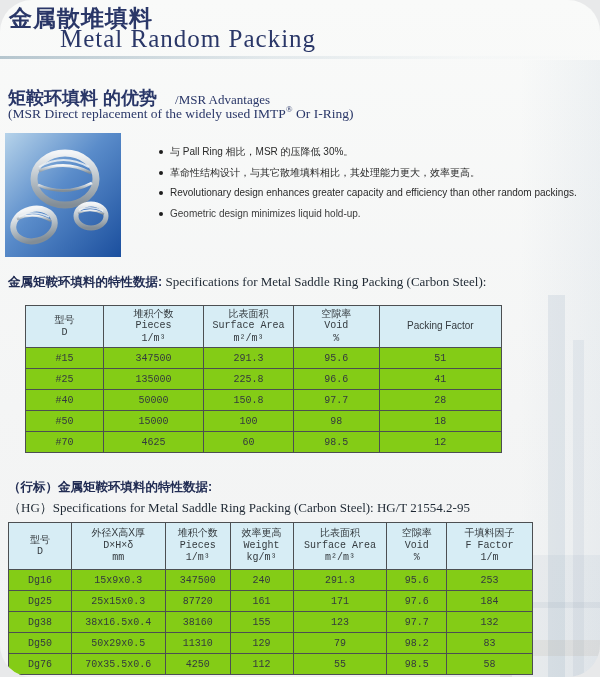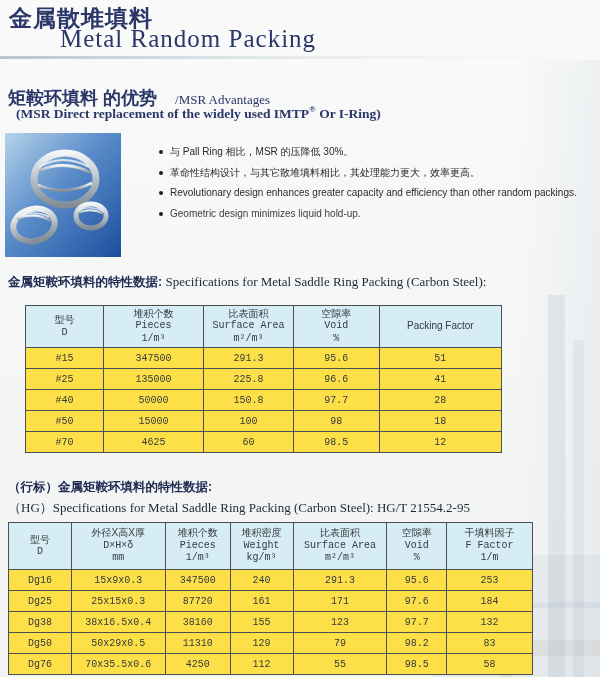--- a/index.html
+++ b/index.html
@@ -2,20 +2,21 @@
 <html><head>
 <meta charset="utf-8">
 <style>
   html,body{margin:0;padding:0;}
   body{background:#e8e9ea;}
   .page{
     position:relative; width:600px; height:677px; margin:0 auto;
     background:linear-gradient(180deg,#f9faf9 0%,#f4f5f5 60%,#f2f3f3 100%);
     overflow:hidden;
     font-family:"Liberation Sans","DejaVu Sans",sans-serif;
+    border-radius:32px;
   }
 
   
   .wm{position:absolute; pointer-events:none;}
   .wm-band{left:520px; top:60px; width:80px; height:617px;
     background:linear-gradient(90deg,rgba(150,175,195,0.00),rgba(140,165,190,0.10));}
   .wm-tower1{left:548px; top:295px; width:17px; height:382px; background:rgba(120,150,178,0.14);}
   .wm-tower2{left:573px; top:340px; width:11px; height:337px; background:rgba(120,150,178,0.10);}
   .wm-tower3{left:500px; top:585px; width:12px; height:92px; background:rgba(140,135,115,0.12);}
   .wm-pipe1{left:462px; top:640px; width:138px; height:16px; background:rgba(160,140,108,0.10);}
@@ -28,22 +29,22 @@
     color:#2a3768; letter-spacing:1px;}
   .title-en{position:absolute; left:60px; top:25px; font-size:25px; font-weight:normal;
     color:#2a3768; font-family:"Liberation Serif","DejaVu Serif",serif; letter-spacing:1px;text-align:right;}
   .title-rule{position:absolute; left:0; top:56px; width:600px; height:3px;
     background:linear-gradient(90deg,rgba(100,135,155,0.45) 0%,rgba(150,175,190,0.22) 45%,rgba(200,215,225,0.08) 78%,rgba(255,255,255,0) 100%);}
 
   
   .adv-heading{position:absolute; left:8px; top:86px; color:#2a3768; white-space:nowrap;}
   .adv-heading .cn{font-weight:bold; font-size:18px;}
   .adv-heading .en{font-family:"Liberation Serif","DejaVu Serif",serif; font-size:13px;margin-left:13px;}
-  .adv-sub{position:absolute; left:8px; top:104px; color:#2a3768; font-weight:bold;
-    font-family:"Liberation Serif","DejaVu Serif",serif; font-size:13.5px; white-space:nowrap;margin-left:8px;}
+  .adv-sub{position:absolute; left:8px; top:104px; color:#2a3768; font-weight:normal;
+    font-family:"Liberation Serif","DejaVu Serif",serif; font-size:13.5px; white-space:nowrap;}
   .adv-sub sup{font-size:9px;}
 
   .photo{position:absolute; left:5px; top:133px; width:116px; height:124px; display:block;}
 
   .bullets{position:absolute; left:141px; top:130px; width:456px; margin:16px; padding:0; list-style:none;}
   .bullets li{display:flex; align-items:flex-start; margin-bottom:8px; font-size:10px;
     line-height:12.5px; color:#2a2a2a;}
   .bullets li .dot{width:4px; height:4px; border-radius:50%; background:#1d1d1d;
     margin:4px 7px 0 2px; flex:0 0 4px;}
   .bullets li:nth-child(n+4){color:#3d3d3d;}
@@ -57,21 +58,21 @@
   .sec2b{left:8px; top:498px;}
 
   
   .spec-table{position:absolute; border-collapse:collapse; table-layout:fixed;
     background:#fcfdfd;}
   .spec-table th,.spec-table td{
     border:1px solid #4c4f52; padding:0; text-align:center; vertical-align:middle;
     color:#343a3e; font-family:"Liberation Mono","DejaVu Sans Mono",monospace;
     font-size:10px; font-weight:normal;}
   .spec-table th{background:#d7edf5;}
-  .spec-table td{height:20px; background:#fde047;}
+  .spec-table td{height:20px; background:#84cc16;}
   .hl{line-height:12.5px;}
   .hl.cn{font-family:"Liberation Sans","DejaVu Sans",sans-serif; font-size:10px;}
   .t1{left:25px; top:305px; width:477px;}
   .t1 th{height:41px;}
   .t2{left:8px; top:522px; width:525px;}
   .t2 th{height:46px;}
 </style>
 </head>
 <body>
 
@@ -252,21 +253,21 @@
             <div class="hl cn">外径X高X厚</div>
             <div class="hl">D×H×δ</div>
             <div class="hl">mm</div>
           </th>
           <th>
             <div class="hl cn">堆积个数</div>
             <div class="hl">Pieces</div>
             <div class="hl">1/m³</div>
           </th>
           <th>
-            <div class="hl cn">堆积密度</div>
+            <div class="hl cn">效率更高</div>
             <div class="hl">Weight</div>
             <div class="hl">kg/m³</div>
           </th>
           <th>
             <div class="hl cn">比表面积</div>
             <div class="hl">Surface Area</div>
             <div class="hl">m²/m³</div>
           </th>
           <th>
             <div class="hl cn">空隙率</div>

